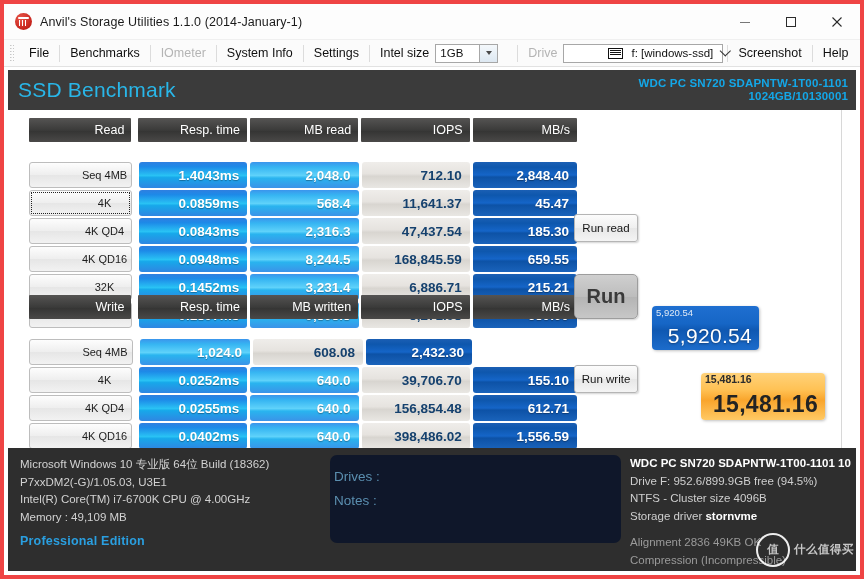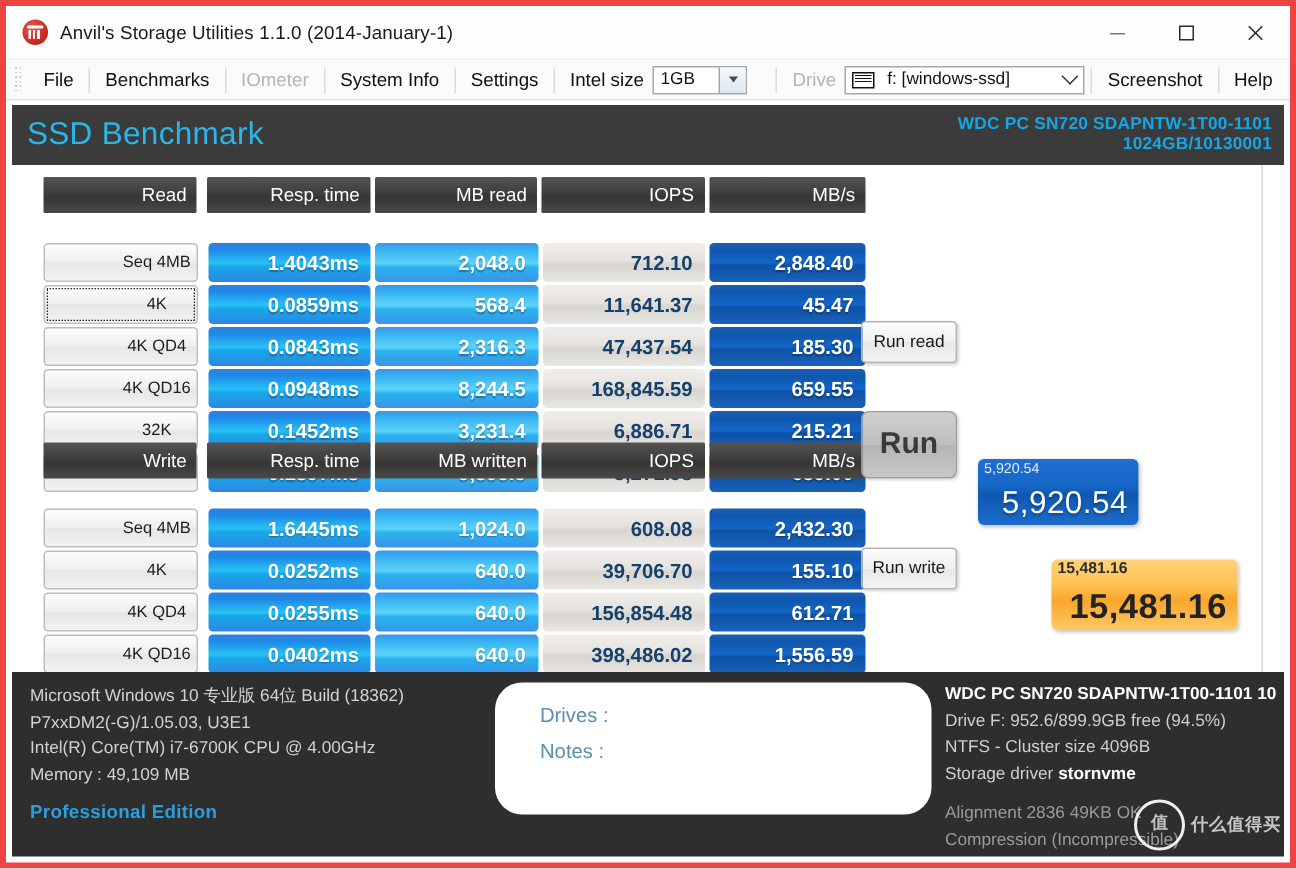--- a/index.html
+++ b/index.html
@@ -67,21 +67,21 @@
   .combo .arrow{
     width:17px;height:17px;margin:0 0 0 auto;flex:0 0 auto;
     background:linear-gradient(#f4f8fb,#dde8f2);
     border-left:1px solid #a7a7a7;
     display:flex;align-items:center;justify-content:center;
   }
   .combo.plain .arrow{background:transparent;border-left:none;}
   .tri{width:0;height:0;border-left:3.5px solid transparent;border-right:3.5px solid transparent;border-top:4px solid #4a4a4a;}
   .chev{width:7px;height:7px;border-left:1.5px solid #333;border-bottom:1.5px solid #333;transform:rotate(-45deg) translate(1px,-2px);}
   .testsize-combo{width:63px;margin-right:19px;}
-  .drive-combo{width:160px;margin-right:4px;}
+  .drive-combo{width:160px;margin-right:4px;padding-left:40px;}
   .drive-glyph{
     width:15px;height:11px;border:1.5px solid #111;margin:0 4px 0 4px;flex:0 0 auto;
     background:#fff;position:relative;box-sizing:border-box;
   }
   .drive-glyph::after{
     content:"";position:absolute;left:1px;top:1.5px;right:1px;height:5px;
     background:repeating-linear-gradient(to bottom,#111 0 1px,#fff 1px 2px);
   }
 
   
@@ -177,22 +177,22 @@
     position:absolute;left:4px;right:4px;bottom:4px;height:123px;
     background:#2e2e2e;display:flex;box-sizing:border-box;
   }
   .foot-left{width:322px;padding:8px 0 0 12px;box-sizing:border-box;}
   .foot-left div{font-size:11.5px;color:#d2d2d2;line-height:17.5px;white-space:nowrap;}
   .foot-left .pro{
     color:#2a9fe0;font-weight:bold;font-size:12.5px;margin-top:7px;letter-spacing:.2px;
   }
   .foot-mid{flex:1;display:flex;align-items:flex-start;padding-top:7px;}
   .notebox{
-    width:291px;height:88px;background:#ffffff;border-radius:18px;
-    padding:10px 0 0 30px;box-sizing:border-box;
+    width:291px;height:88px;background:#0f172a;border-radius:7px;
+    padding:10px 0 0 4px;box-sizing:border-box;
   }
   .notebox div{font-size:13.5px;color:#5b8fb0;line-height:24px;}
   .foot-right{width:232px;padding:7px 0 0 6px;box-sizing:border-box;position:relative;}
   .foot-right div{font-size:11.5px;color:#cfcfcf;line-height:17.5px;white-space:nowrap;}
   .foot-right .model{color:#ffffff;font-weight:bold;overflow:hidden;}
   .foot-right .drv{font-weight:bold;color:#ffffff;}
   .foot-right .gap{height:9px;line-height:9px;}
   .foot-right .faint{color:#9a9a9a;}
 
   
@@ -341,21 +341,20 @@
       <div class="trow hdr">
         <div class="cell c-label hcell">Write</div>
         <div class="cell c-resp  hcell">Resp. time</div>
         <div class="cell c-mb    hcell">MB written</div>
         <div class="cell c-iops  hcell">IOPS</div>
         <div class="cell c-mbs   hcell">MB/s</div>
       </div>
 
       <div class="trow">
         <div class="cell c-label rbtn">Seq 4MB</div>
-        <div class="cell c-resp bar cyan">1.6445ms</div>
         <div class="cell c-mb   bar cyan2">1,024.0</div>
         <div class="cell c-iops bar grey">608.08</div>
         <div class="cell c-mbs  bar deep">2,432.30</div>
       </div>
       <div class="trow">
         <div class="cell c-label rbtn">4K</div>
         <div class="cell c-resp bar cyan">0.0252ms</div>
         <div class="cell c-mb   bar cyan2">640.0</div>
         <div class="cell c-iops bar grey">39,706.70</div>
         <div class="cell c-mbs  bar deep">155.10</div>

